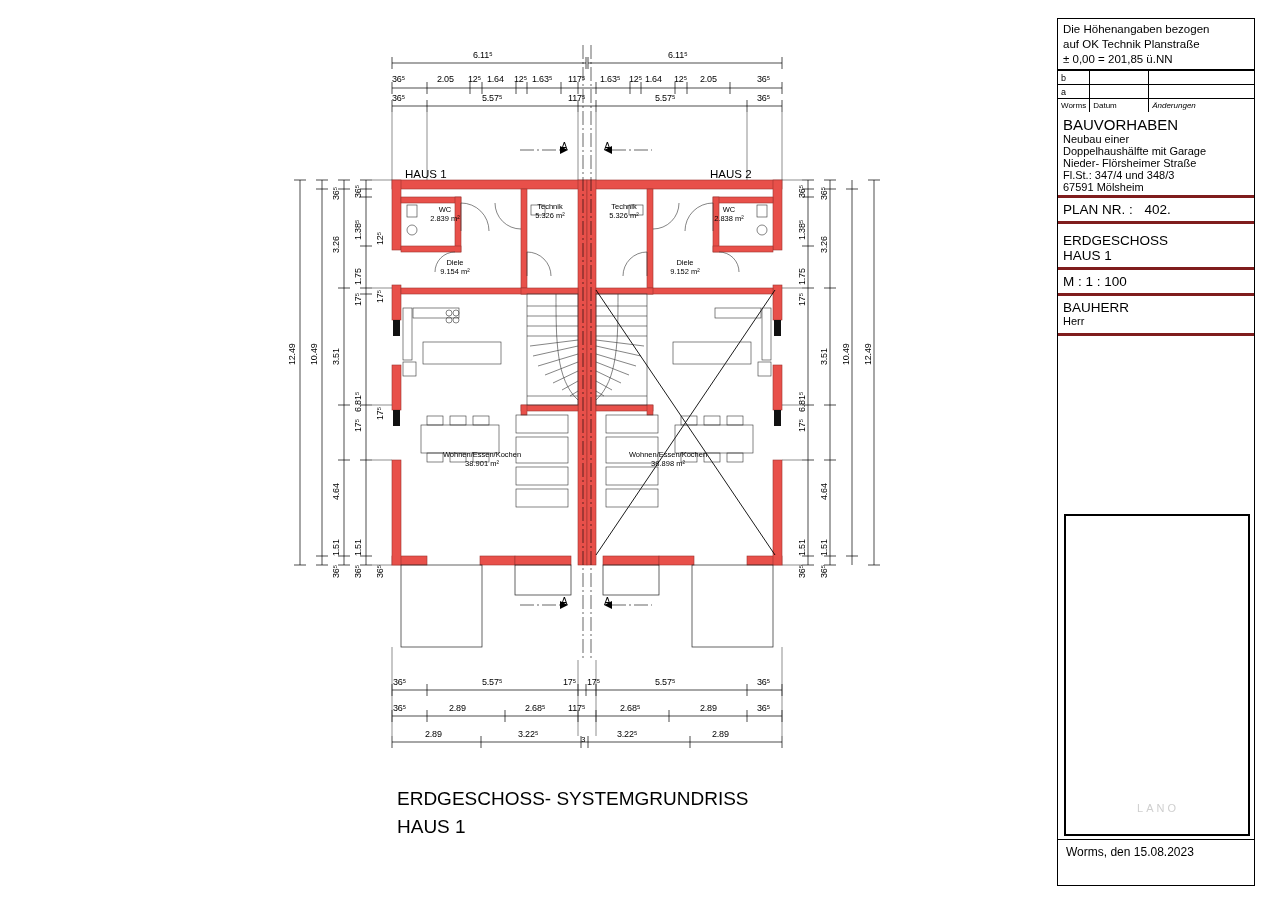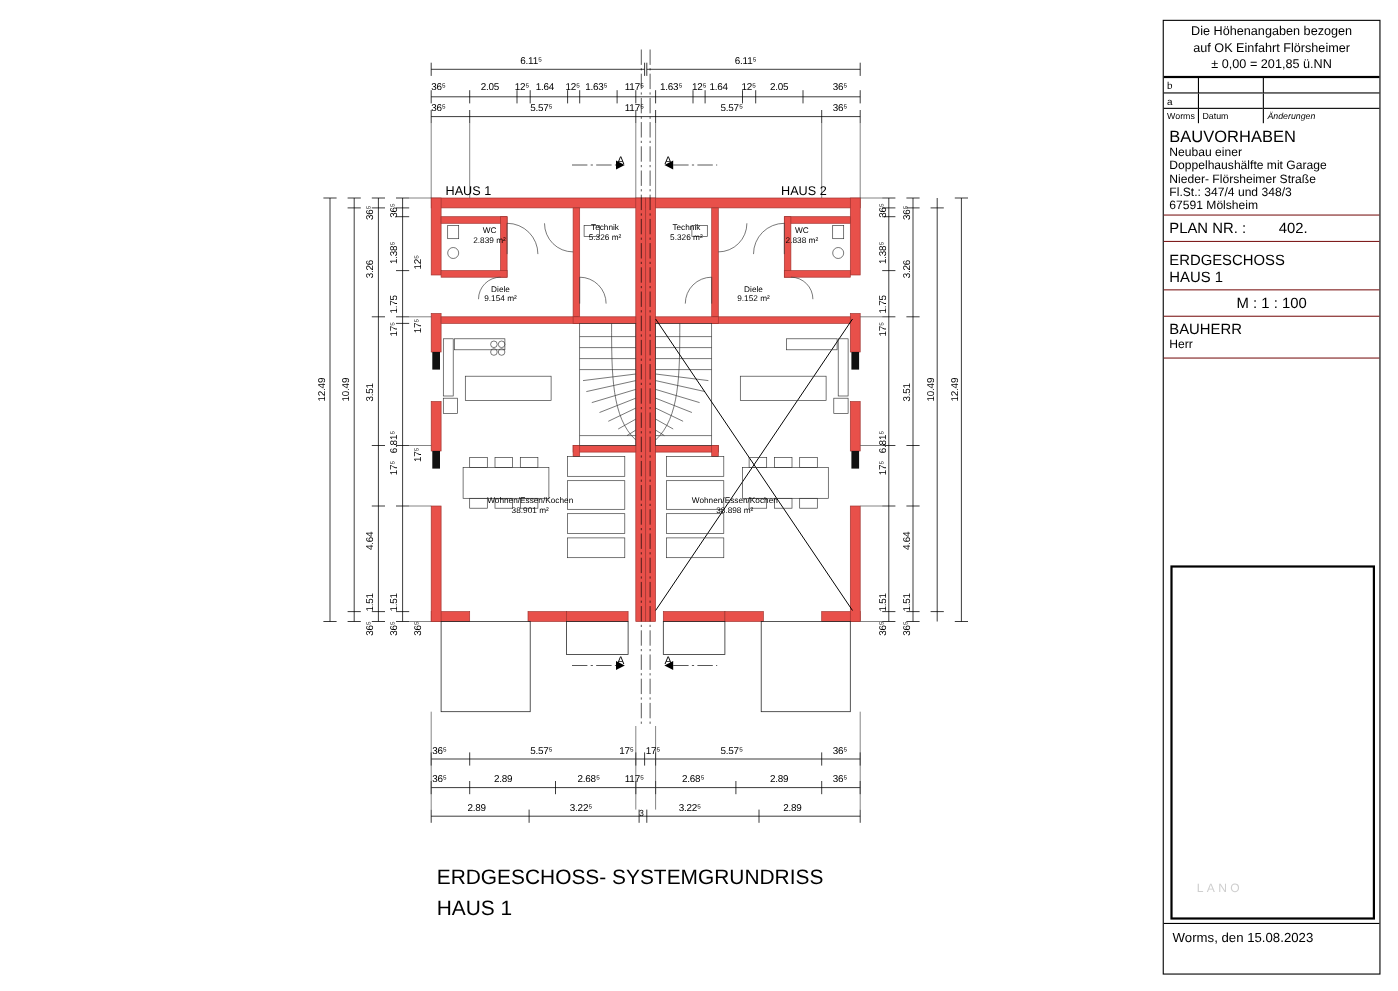--- a/index.html
+++ b/index.html
@@ -21,22 +21,22 @@
 
   
   #titleblock {
     position: absolute;
     left: 1057px; top: 18px;
     width: 198px; height: 868px;
     border: 1px solid #000;
     box-sizing: border-box;
     font-size: 11px;
   }
-  .tb-sec { border-bottom: 1px solid #7f1d1d; box-sizing: border-box; padding: 2px 5px; }
-  .tb-note { font-size: 11.5px; line-height: 15px; border-bottom:1px solid #000; padding: 3px 5px 2px 5px; text-align: center;}
+  .tb-sec { border-bottom: 3px solid #7f1d1d; box-sizing: border-box; padding: 2px 5px; }
+  .tb-note { font-size: 11.5px; line-height: 15px; border-bottom:1px solid #000; padding: 3px 5px 2px 5px;}
   .revtable { width: 100%; border-collapse: collapse; font-size: 9px; }
   .revtable td { border-top: 1px solid #000; border-right: 1px solid #000; height: 13px; padding: 0 3px; }
   .revtable td:last-child { border-right: none; font-style: italic; }
   .revtable td.c1 { width: 22px; }
   .revtable td.c2 { width: 52px; }
   .big { font-size: 15px; }
   .med { font-size: 13.5px; }
   .sm  { font-size: 11px; }
   #stampbox {
     position: absolute;
@@ -46,20 +46,21 @@
     box-sizing: border-box;
     overflow: hidden;
   }
   #stamp-ghost {
     position: absolute;
     left: 22px; top: 286px;
     width: 140px; height: 60px;
     color: #cfcfcf;
     font-size: 11px;
     letter-spacing: 3px;
+    text-align: center;
   }
   #tb-date {
     position: absolute;
     left: 0; top: 820px; width: 100%;
     border-top: 1px solid #000;
     padding: 5px 8px;
     box-sizing: border-box;
     font-size: 12px;
   }
 
@@ -80,21 +81,21 @@
   .house-label { position: absolute; font-size: 11.5px; font-weight: normal; }
   svg.overlay { position: absolute; left:0; top:0; width: 1271px; height: 901px; pointer-events: none; }
 </style>
 </head>
 <body>
 
 <div id="titleblock">
 
   <div class="tb-note">
     <div>Die Höhenangaben bezogen</div>
-    <div>auf OK Einfahrt Flörsheimer</div>
+    <div>auf OK Technik Planstraße</div>
     <div>±  0,00 = 201,85 ü.NN</div>
   </div>
 
   <table class="revtable">
     <tbody>
         <tr>
       <td class="c1">b</td>
       <td class="c2"></td>
       <td></td>
     </tr>
@@ -115,30 +116,30 @@
     <div class="big">BAUVORHABEN</div>
     <div class="sm">Neubau einer</div>
     <div class="sm">Doppelhaushälfte mit Garage</div>
     <div class="sm">Nieder- Flörsheimer Straße</div>
     <div class="sm">Fl.St.: 347/4 und 348/3</div>
     <div class="sm">67591 Mölsheim</div>
   </div>
 
   <div class="tb-sec med" style="padding:4px 5px;">
     <span>PLAN NR. :</span>
-    <span style="margin-left:26px;">402.</span>
+    <span style="margin-left:8px;">402.</span>
   </div>
 
 
   <div class="tb-sec" style="padding:9px 5px 4px 5px;">
     <div class="med">ERDGESCHOSS</div>
     <div class="med">HAUS 1</div>
   </div>
 
-  <div class="tb-sec med" style="padding:4px 5px;text-align:center;">M :  1 : 100</div>
+  <div class="tb-sec med" style="padding:4px 5px;">M :  1 : 100</div>
 
   <div class="tb-sec" style="padding:4px 5px 6px 5px;">
     <div class="med">BAUHERR</div>
     <div class="sm">Herr</div>
   </div>
 
   <div id="stampbox">
     <div id="stamp-ghost">LANO</div>
   </div>
 

